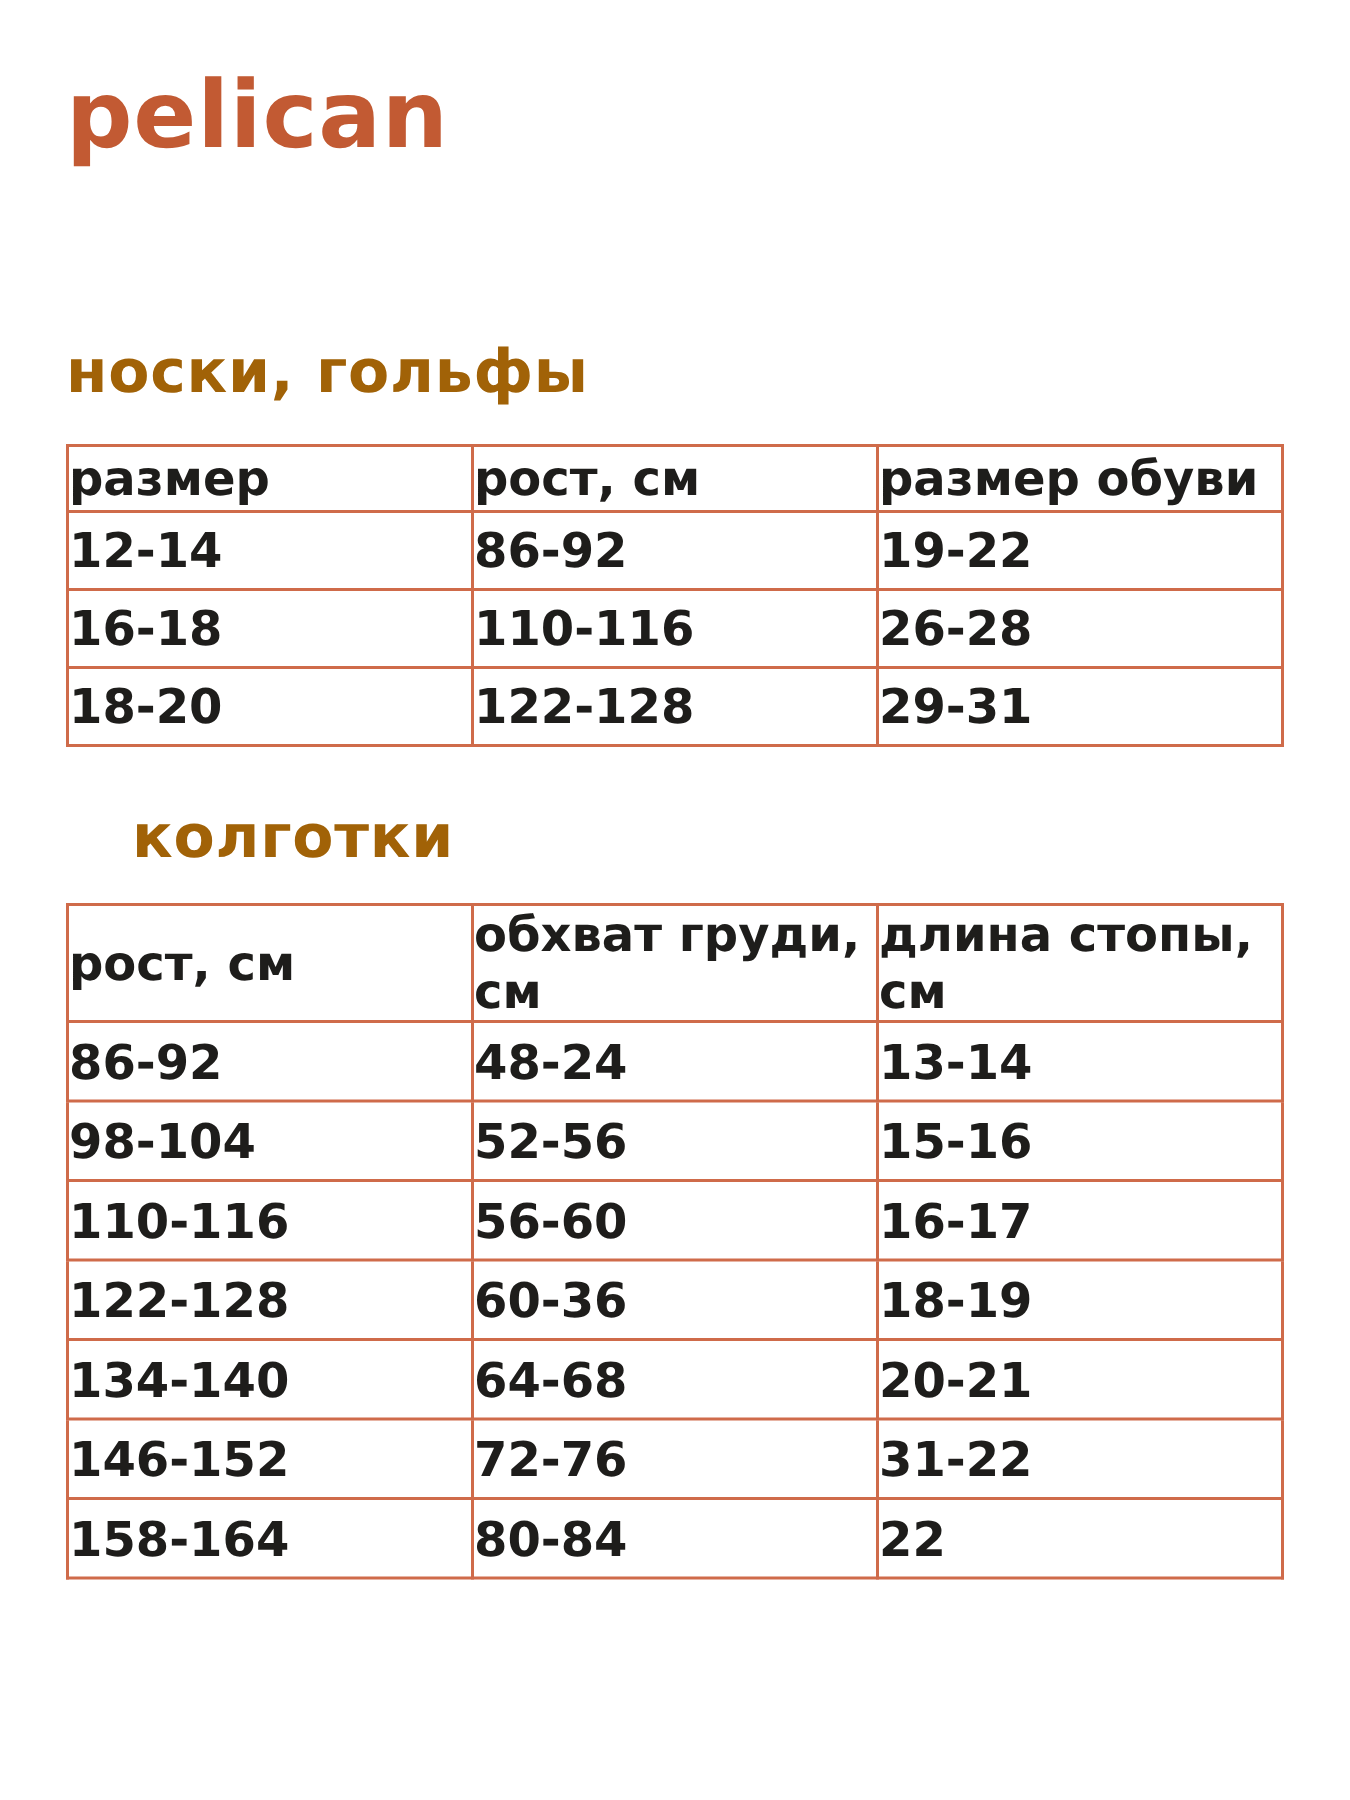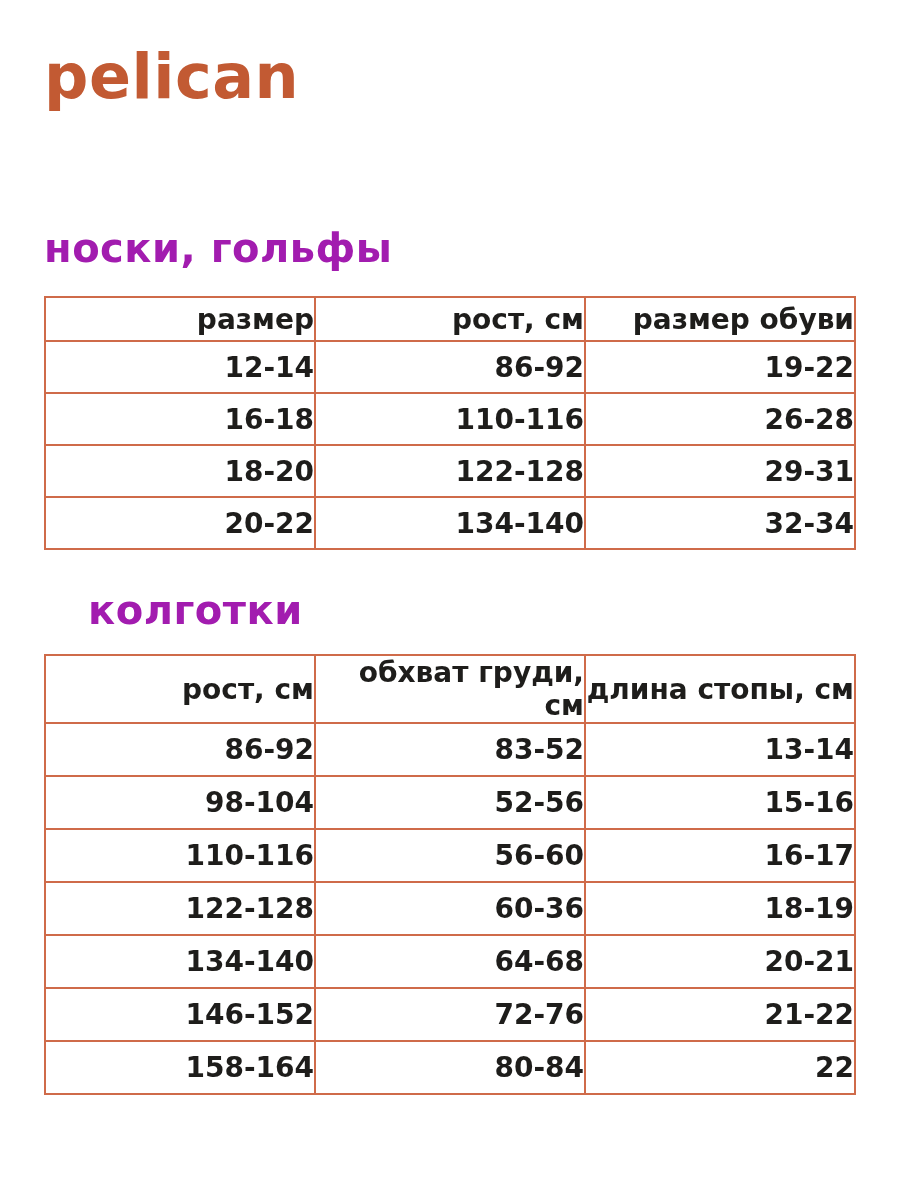--- a/index.html
+++ b/index.html
@@ -23,21 +23,21 @@
     font-size: 62px;
     font-weight: bold;
     line-height: 1;
     color: #c25a33;
     letter-spacing: 0.5px;
   }
   .section-heading {
     font-size: 40px;
     font-weight: bold;
     line-height: 1;
-    color: #a21caf;
+    color: #a16207;
     margin: 0;
     letter-spacing: 0.5px;
   }
   .heading-socks {
     margin-top: 120px;
   }
   .heading-tights {
     margin-top: 40px;
     margin-left: 44px;
   }
@@ -48,25 +48,25 @@
   }
   .table-socks {
     margin-top: 28px;
   }
   .table-tights {
     margin-top: 24px;
   }
   table.size-table th,
   table.size-table td {
     border: 2px solid #cf6b4a;
-    text-align: right;
+    text-align: left;
     vertical-align: middle;
     font-weight: bold;
     color: #1e1d1b;
-    font-size: 28px;
+    font-size: 32px;
     padding: 0;
   }
   .table-socks th { height: 42px; }
   .table-socks td { height: 50px; }
   .table-tights th { height: 51px; }
   .table-tights td { height: 51px; }
 </style>
 </head>
 <body>
 
@@ -93,43 +93,38 @@
           <tr>
             <td>16-18</td>
             <td>110-116</td>
             <td>26-28</td>
           </tr>
           <tr>
             <td>18-20</td>
             <td>122-128</td>
             <td>29-31</td>
           </tr>
-          <tr>
-            <td>20-22</td>
-            <td>134-140</td>
-            <td>32-34</td>
-          </tr>
         </tbody>
       </table>
   </section>
 
   <section>
     <h2 class="section-heading heading-tights">колготки</h2>
     <table class="size-table table-tights">
         <thead>
           <tr>
             <th>рост, см</th>
             <th>обхват груди, см</th>
             <th>длина стопы, см</th>
           </tr>
         </thead>
         <tbody>
           <tr>
             <td>86-92</td>
-            <td>83-52</td>
+            <td>48-24</td>
             <td>13-14</td>
           </tr>
           <tr>
             <td>98-104</td>
             <td>52-56</td>
             <td>15-16</td>
           </tr>
           <tr>
             <td>110-116</td>
             <td>56-60</td>
@@ -141,21 +136,21 @@
             <td>18-19</td>
           </tr>
           <tr>
             <td>134-140</td>
             <td>64-68</td>
             <td>20-21</td>
           </tr>
           <tr>
             <td>146-152</td>
             <td>72-76</td>
-            <td>21-22</td>
+            <td>31-22</td>
           </tr>
           <tr>
             <td>158-164</td>
             <td>80-84</td>
             <td>22</td>
           </tr>
         </tbody>
       </table>
   </section>
 

